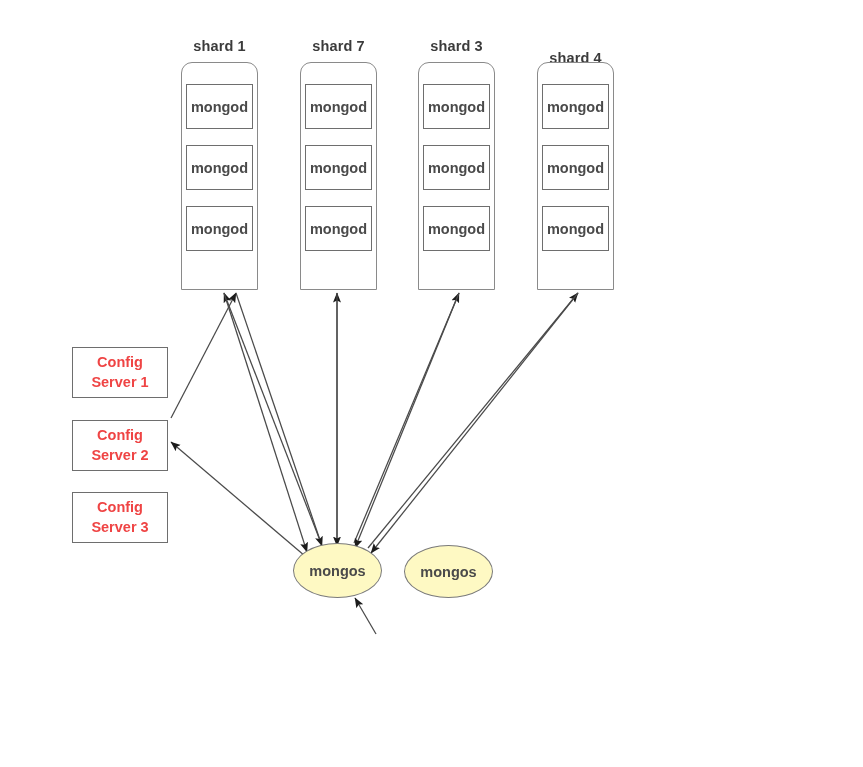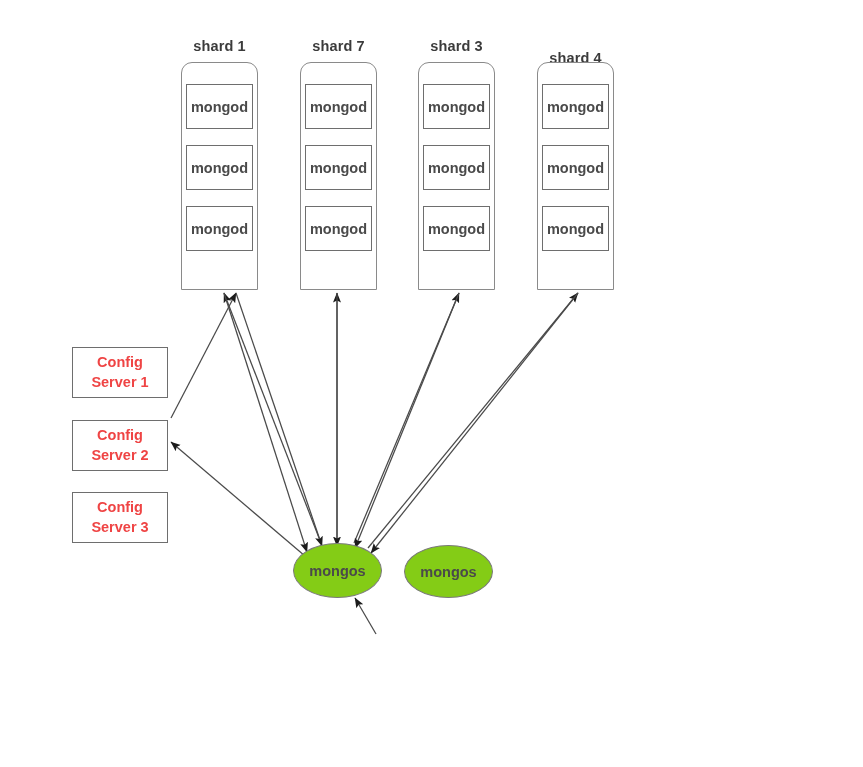--- a/index.html
+++ b/index.html
@@ -66,21 +66,21 @@
     font-size: 14.5px;
     color: #ef4444;
     line-height: 1.32;
   }
   .config-box span { display: block; }
   .ellipse {
     position: absolute;
     box-sizing: border-box;
     border: 1.3px solid #7a7a7a;
     border-radius: 50%;
-    background: #84cc16;
+    background: #fef9c3;
     display: flex;
     align-items: center;
     justify-content: center;
     font-size: 14.5px;
     color: #4a4a4a;
   }
   .client-box {
     position: absolute;
     box-sizing: border-box;
     border: 1.3px solid #5f5f5f;

